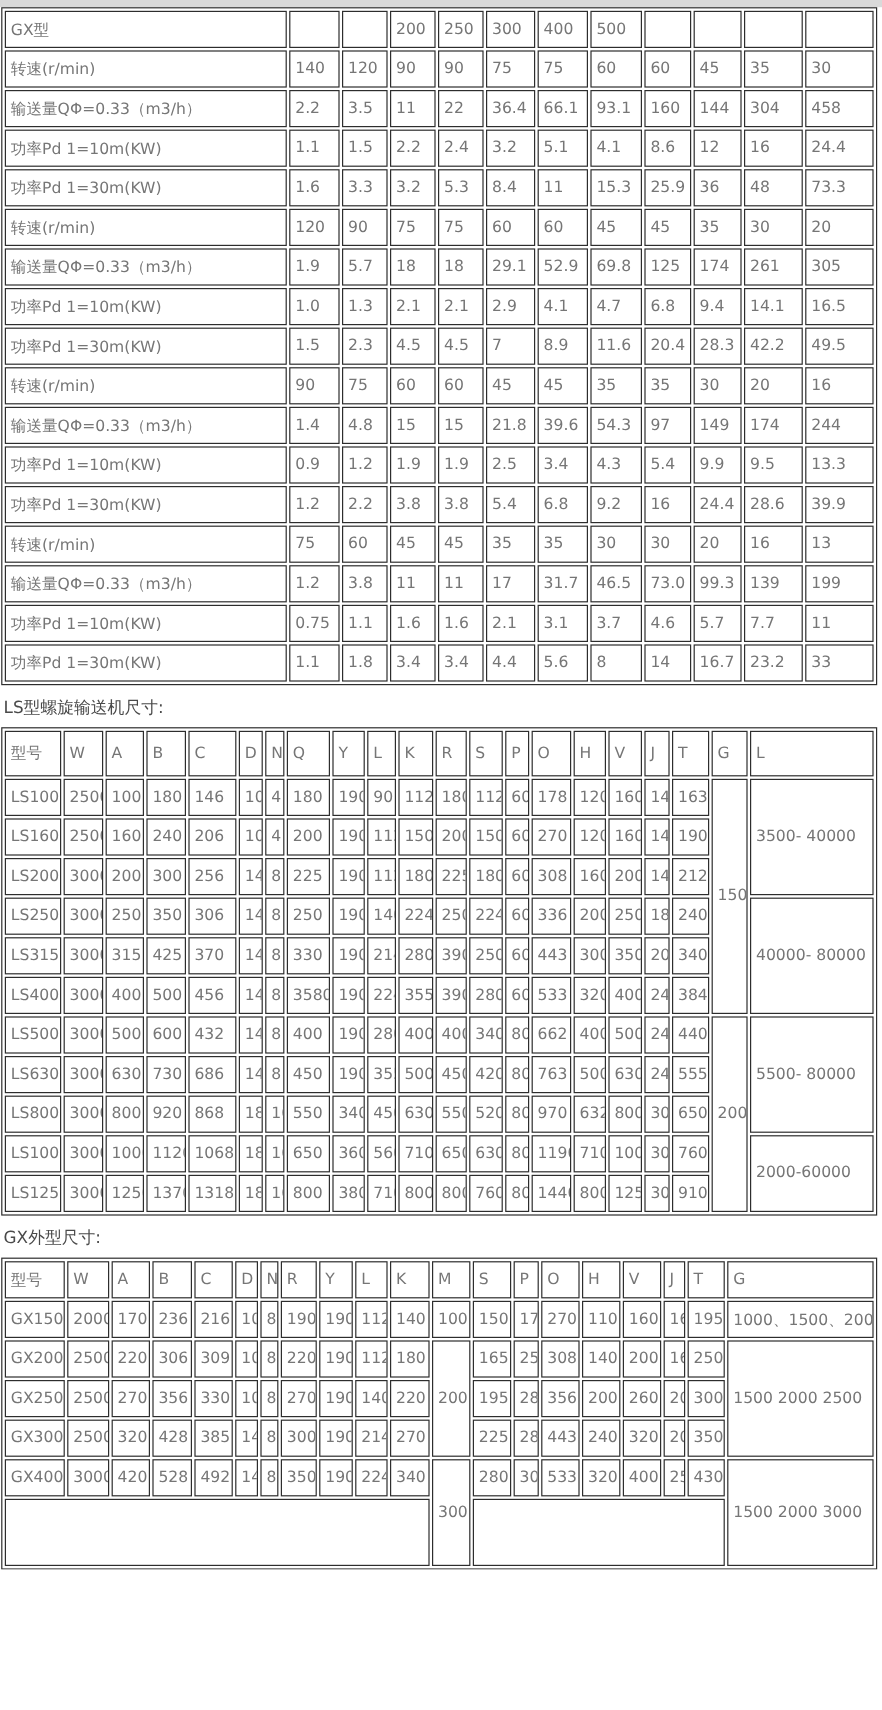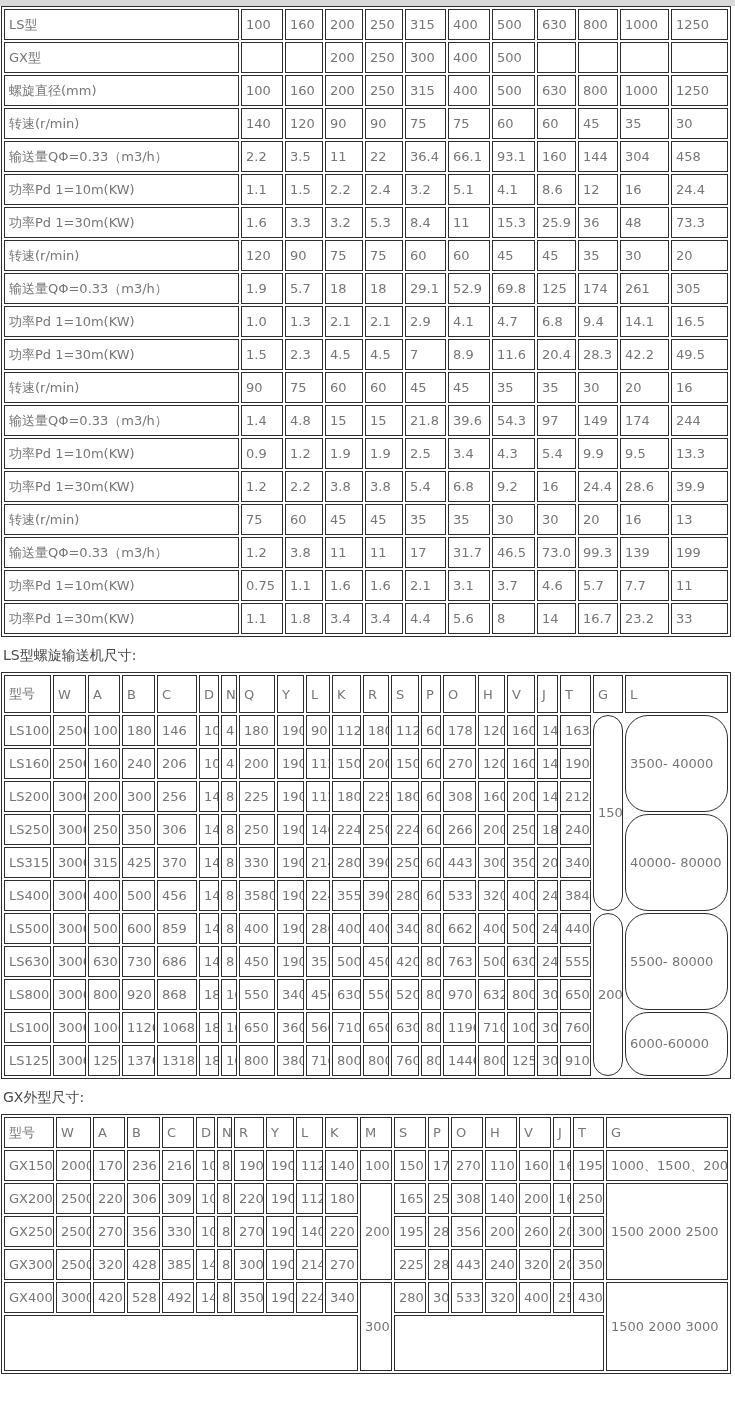--- a/index.html
+++ b/index.html
@@ -21,21 +21,21 @@
     font-size:13px;
     padding:0 2px 0 4px;
     height:29px;
     vertical-align:middle;
     overflow:hidden;
     white-space:nowrap;
   }
   #ls-table tr.head td{height:36px;}
   #gx-table tr.head td{height:29px;}
   #gx-table tr.tall td{height:54px;}
-  td.ml-ls{white-space:pre-line;line-height:34px;border-radius:23px;}
+  td.ml-ls{white-space:pre-line;line-height:34px;}
   td.ml-gx{white-space:pre-line;line-height:29px;}
   .section-heading{
     color:#4a4a4a;
     font-size:14px;
     margin:10px 0 7px 3px;
   }
 </style>
 </head>
 <body>
 
@@ -51,60 +51,32 @@
       <col style="width:41px">
       <col style="width:42px">
       <col style="width:43px">
     <col style="width:39px">
       <col style="width:40px">
       <col style="width:49px">
       <col>
   </colgroup>
   <tbody id="spec-body">
       <tr>
-        <td>LS型</td>
-        <td>100</td>
-        <td>160</td>
-        <td>200</td>
-        <td>250</td>
-        <td>315</td>
-        <td>400</td>
-        <td>500</td>
-        <td>630</td>
-        <td>800</td>
-        <td>1000</td>
-        <td>1250</td>
-      </tr>
-      <tr>
         <td>GX型</td>
         <td></td>
         <td></td>
         <td>200</td>
         <td>250</td>
         <td>300</td>
         <td>400</td>
         <td>500</td>
         <td></td>
         <td></td>
         <td></td>
         <td></td>
-      </tr>
-      <tr>
-        <td>螺旋直径(mm)</td>
-        <td>100</td>
-        <td>160</td>
-        <td>200</td>
-        <td>250</td>
-        <td>315</td>
-        <td>400</td>
-        <td>500</td>
-        <td>630</td>
-        <td>800</td>
-        <td>1000</td>
-        <td>1250</td>
       </tr>
       <tr>
         <td>转速(r/min)</td>
         <td>140</td>
         <td>120</td>
         <td>90</td>
         <td>90</td>
         <td>75</td>
         <td>75</td>
         <td>60</td>
@@ -452,21 +424,21 @@
         <td>306</td>
         <td>14</td>
         <td>8</td>
         <td>250</td>
         <td>190</td>
         <td>140</td>
         <td>224</td>
         <td>250</td>
         <td>224</td>
         <td>60</td>
-        <td>266</td>
+        <td>336</td>
         <td>200</td>
         <td>250</td>
         <td>18</td>
         <td>240</td>
         <td class="ml-ls" rowspan="3">40000-
 80000</td>
       </tr>
       <tr>
         <td>LS315</td>
         <td>3000</td>
@@ -507,21 +479,21 @@
         <td>320</td>
         <td>400</td>
         <td>24</td>
         <td>384</td>
       </tr>
       <tr>
         <td>LS500</td>
         <td>3000</td>
         <td>500</td>
         <td>600</td>
-        <td>859</td>
+        <td>432</td>
         <td>14</td>
         <td>8</td>
         <td>400</td>
         <td>190</td>
         <td>280</td>
         <td>400</td>
         <td>400</td>
         <td>340</td>
         <td>80</td>
         <td>662</td>
@@ -590,21 +562,21 @@
         <td>560</td>
         <td>710</td>
         <td>650</td>
         <td>630</td>
         <td>80</td>
         <td>1190</td>
         <td>710</td>
         <td>1000</td>
         <td>30</td>
         <td>760</td>
-        <td class="ml-ls" rowspan="2">6000-60000</td>
+        <td class="ml-ls" rowspan="2">2000-60000</td>
       </tr>
       <tr>
         <td>LS1250</td>
         <td>3000</td>
         <td>1250</td>
         <td>1370</td>
         <td>1318</td>
         <td>18</td>
         <td>16</td>
         <td>800</td>

